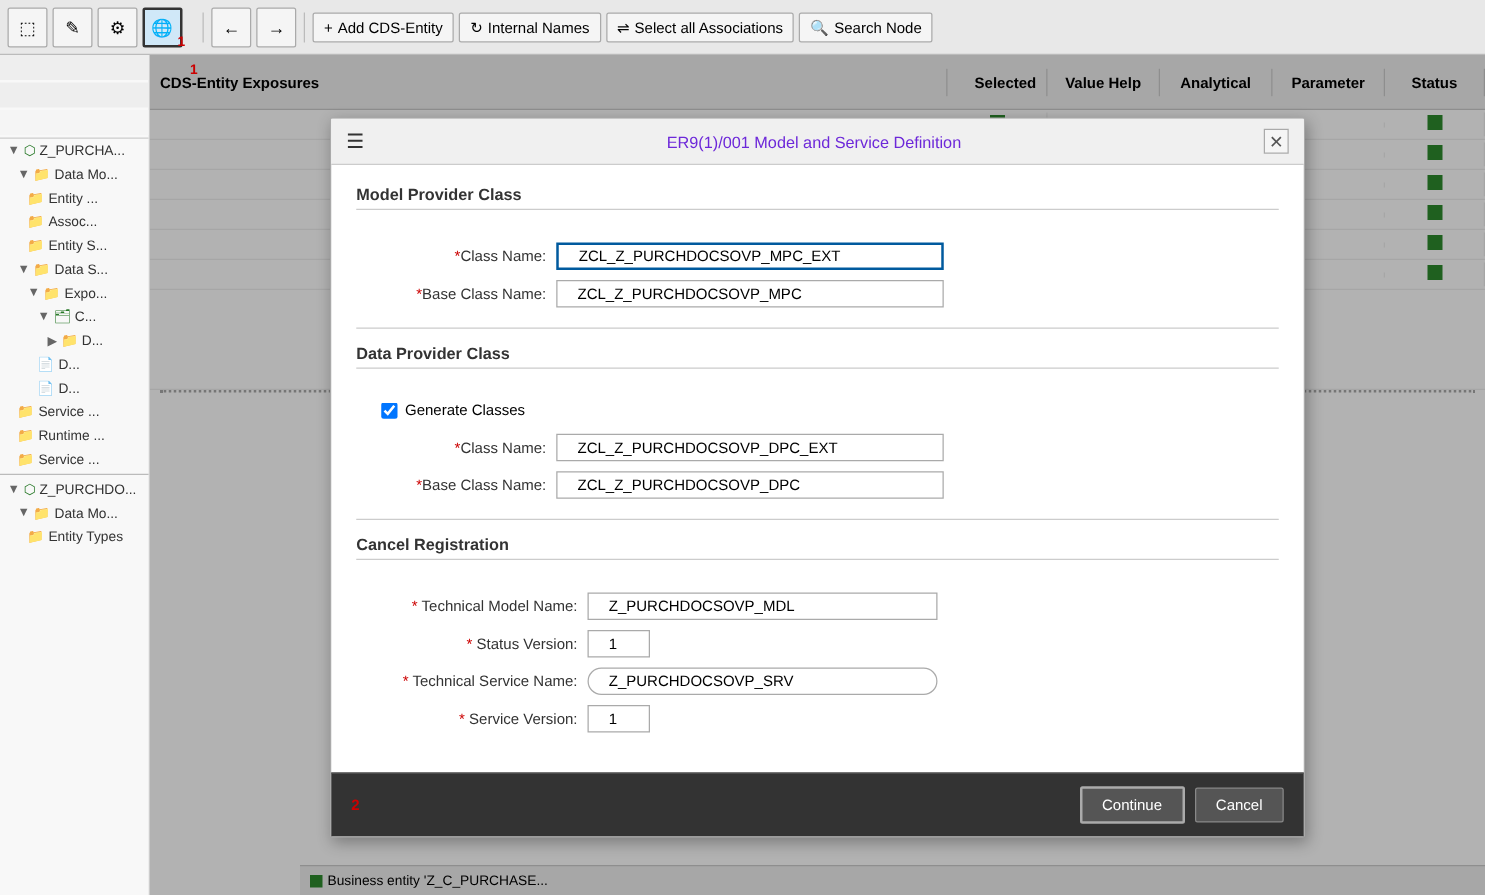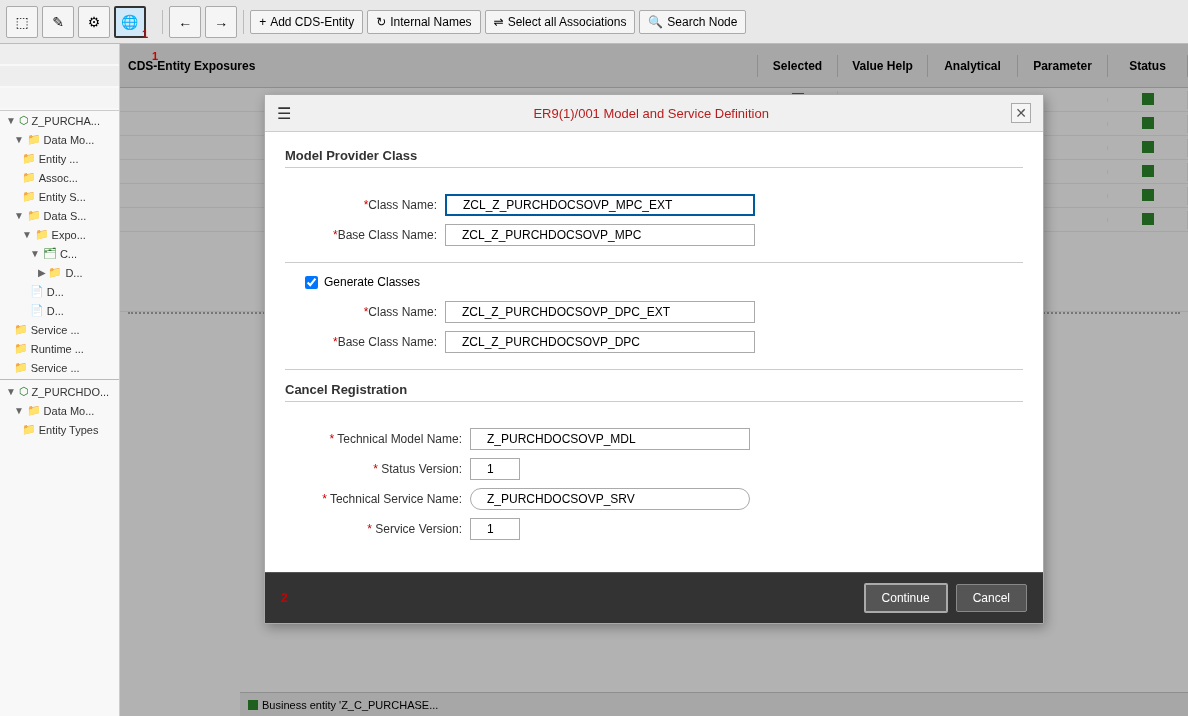--- a/index.html
+++ b/index.html
@@ -95,21 +95,21 @@
     }
     .table-col {
       border-right: 1px solid #ccc;
       padding: 4px 8px;
       font-size: 12px;
       font-weight: bold;
       overflow: hidden;
       white-space: nowrap;
     }
     .col-cds { flex: 1; min-width: 200px; }
-    .col-selected { width: 80px; text-align: center; }
+    .col-selected { width: 80px; text-align: right; }
     .col-valuehelp { width: 90px; text-align: center; }
     .col-analytical { width: 90px; text-align: center; }
     .col-parameter { width: 90px; text-align: center; }
     .col-status { width: 80px; text-align: center; }
 
     
     .table-row {
       display: flex;
       border-bottom: 1px solid #eee;
       height: 24px;
@@ -162,21 +162,21 @@
     }
     .modal-menu-icon {
       font-size: 16px;
       cursor: pointer;
       color: #333;
     }
     .modal-title {
       flex: 1;
       font-size: 13px;
       font-weight: normal;
-      color: #b91c1c;
+      color: #6d28d9;
       text-align: center;
     }
     .modal-close {
       cursor: pointer;
       font-size: 14px;
       color: #555;
       width: 20px;
       height: 20px;
       display: flex;
       align-items: center;
@@ -507,20 +507,21 @@
               <div class="form-label" style="width:160px;">
                 <span class="required">*</span><span>Base Class Name:</span>
               </div>
               <input class="form-input" style="width: 310px;" type="text" value="ZCL_Z_PURCHDOCSOVP_MPC">
             </div>
           </div>
 
           <hr class="divider-line">
 
           <div class="form-section">
+            <div class="section-heading">Data Provider Class</div>
             <div class="checkbox-row">
               <input type="checkbox" checked="" style="">
               <label>Generate Classes</label>
             </div>
             <div class="form-row">
               <div class="form-label" style="width:160px;">
                 <span class="required">*</span><span>Class Name:</span>
               </div>
               <input class="form-input" style="width: 310px;" type="text" value="ZCL_Z_PURCHDOCSOVP_DPC_EXT">
             </div>

